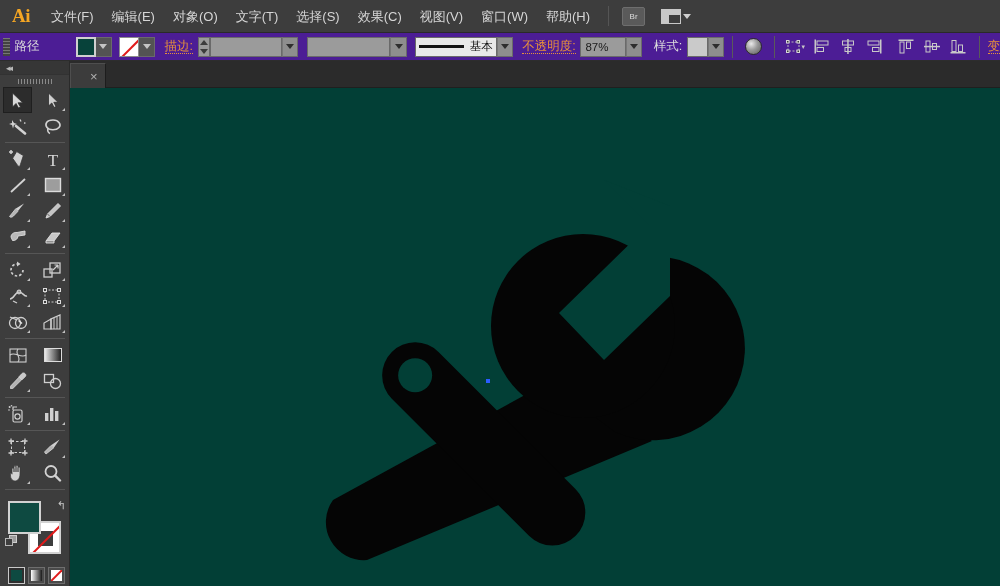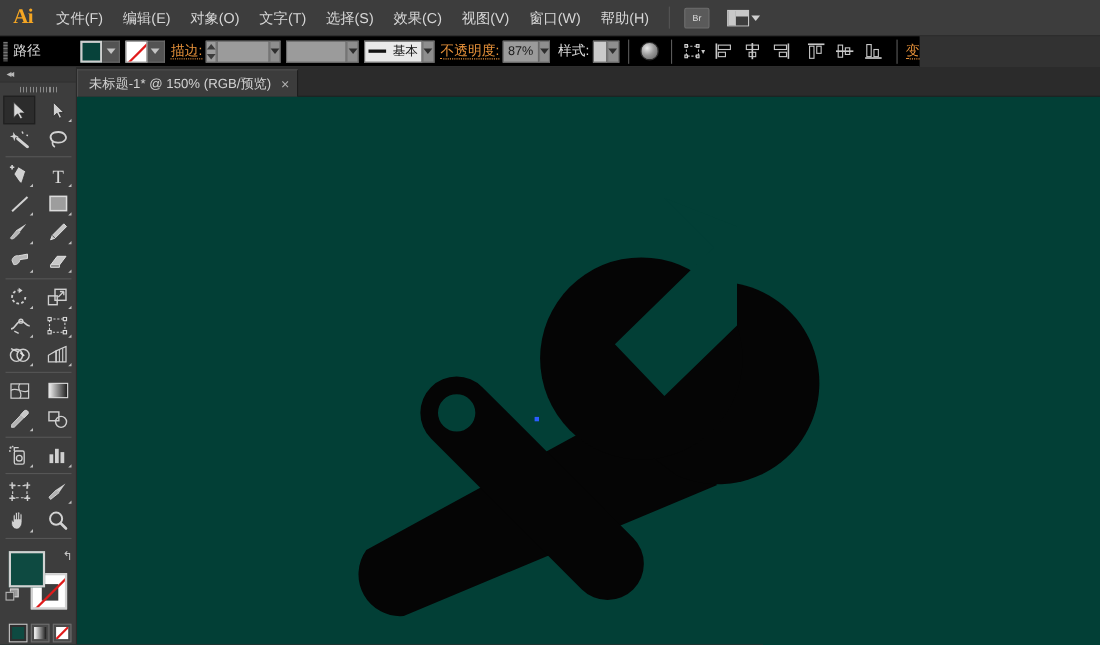--- a/index.html
+++ b/index.html
@@ -50,22 +50,22 @@
   .ws-icon i:nth-child(1){ width:7px; }
   .ws-icon i:nth-child(2){ width:11px; background:#3d3d3d; border-right:none;
     border-top:5px solid #c8c8c8; }
   .caret-dn {
     width:0;height:0;border-left:4px solid transparent;border-right:4px solid transparent;
     border-top:5px solid #cfcfcf;
   }
 
   
   .optbar {
-    position: absolute; left: 0; top: 33px; width: 836px; height: 28px;
-    background: #000000;
+    position: absolute; left: 0; top: 33px; width: 1000px; height: 28px;
+    background: #4c1d95;
     display: flex; align-items: center;
     border-bottom: 1px solid #2d2d2d;
   }
   .grip {
     width: 7px; height: 18px; margin: 0 5px 0 3px;
     background: repeating-linear-gradient(to bottom,
       #777 0px, #777 1px, #434343 1px, #434343 3px);
   }
   .opt-label { color: #dcdcdc; font-size: 12.5px; white-space: nowrap; }
   .opt-label.orange {
@@ -387,21 +387,20 @@
         </svg>
       </div>
     </div>
 
     <div class="opt-sep"></div>
     <div class="opt-label orange">变</div>
   </div>
 
   <div class="tabbar">
     <div class="doc-tab">
-      <span class="tab-title">未标题-1* @ 150% (RGB/预览)</span>
       <span class="tab-close">×</span>
     </div>
   </div>
 
   <div class="toolbar">
     <div class="tb-head">
       <span class="dbl-arrow">◂◂</span>
     </div>
     <div class="tb-grip">
         <i></i>

